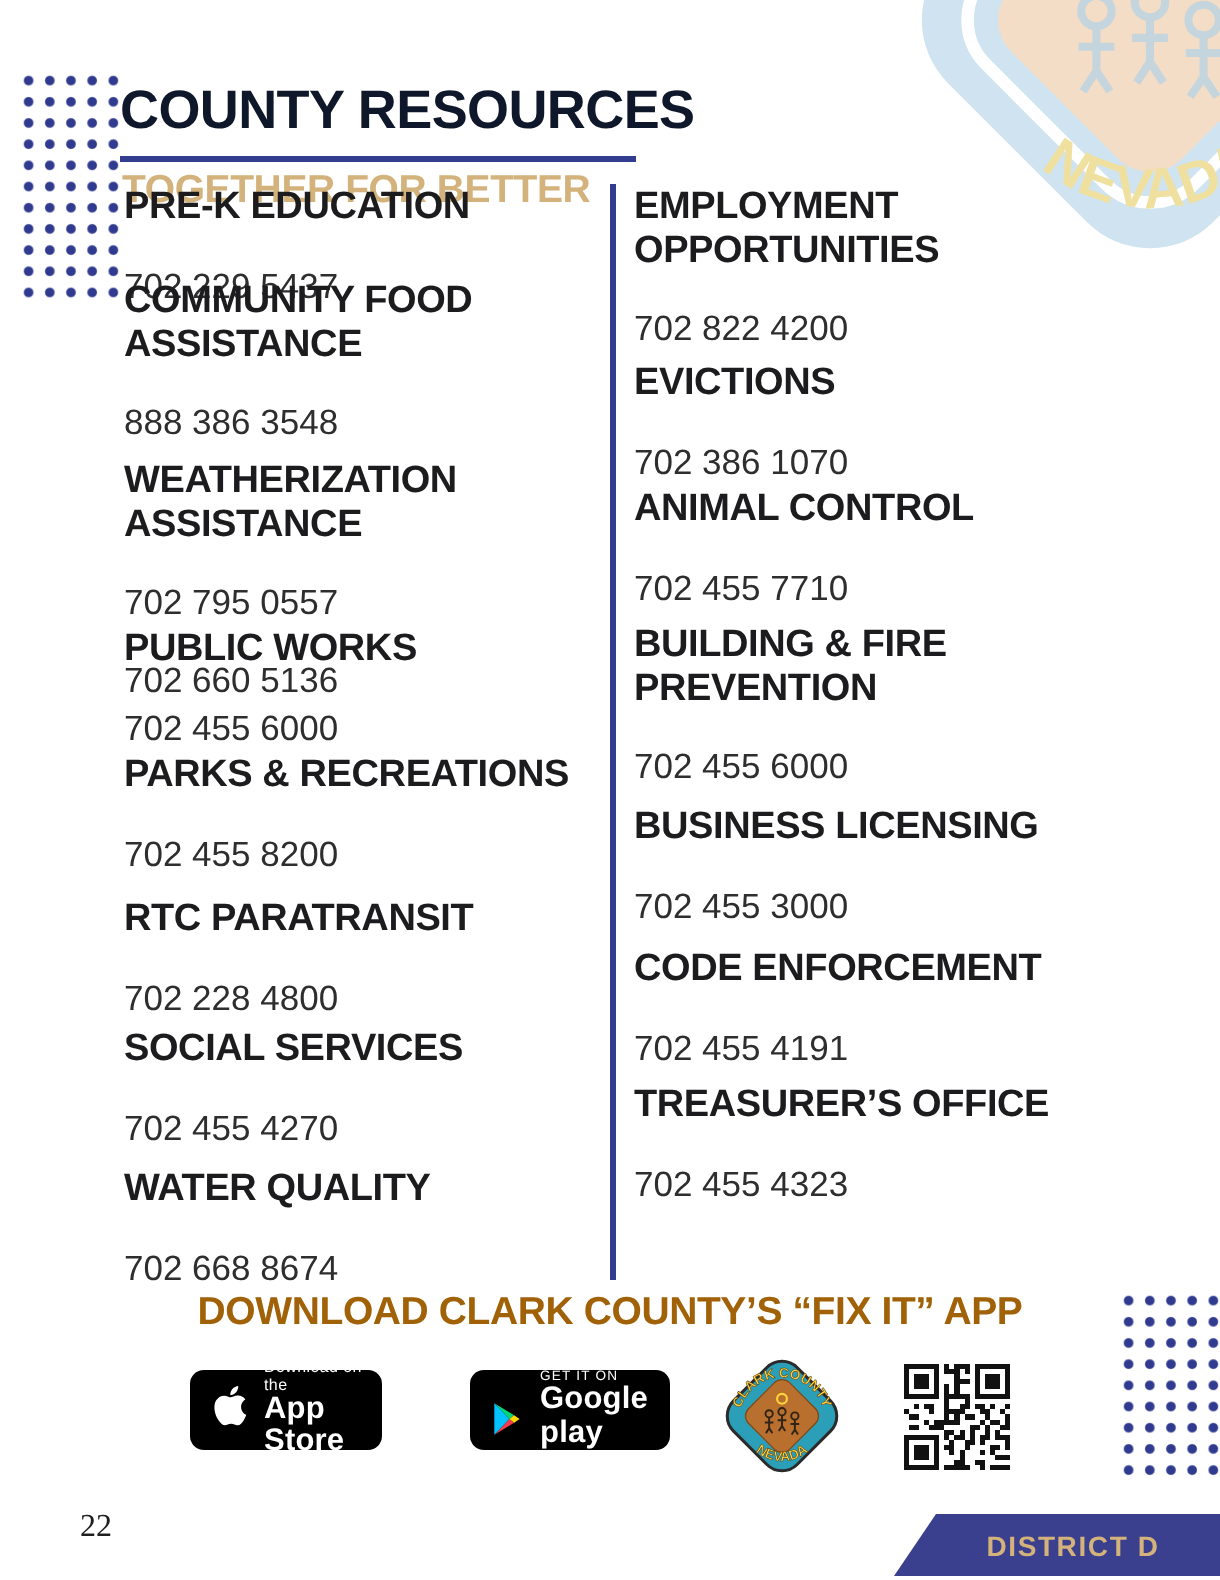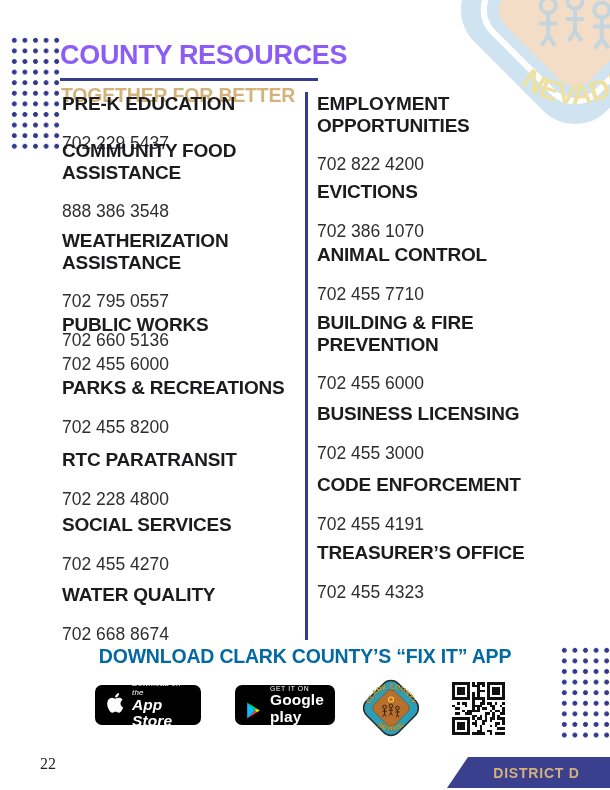--- a/index.html
+++ b/index.html
@@ -13,38 +13,38 @@
     background-image:radial-gradient(circle,#303a8f 2.1px,rgba(0,0,0,0) 2.7px);
     background-size:10.6px 10.6px;background-position:2px 2px;
   }
   #dots-tl{left:7px;top:33px;width:54px;height:117px;}
   #dots-br{left:557px;top:643px;width:53px;height:97px;}
 
   
   #watermark{left:450px;top:-115px;width:250px;height:250px;pointer-events:none;z-index:0;}
 
   
-  #page-title{left:60px;top:40px;font-size:27px;font-weight:800;color:#8b5cf6;letter-spacing:-0.3px;z-index:2;}
+  #page-title{left:60px;top:40px;font-size:27px;font-weight:800;color:#0f172a;letter-spacing:-0.3px;z-index:2;}
   #title-underline{left:60px;top:78px;width:258px;height:3px;background:#333d8f;z-index:2;}
   #page-subtitle{left:61px;top:84px;font-size:19.5px;font-weight:800;color:#d3b27b;letter-spacing:-0.2px;z-index:2;}
 
   
   #column-divider{left:305px;top:92px;width:3px;height:548px;background:#333d8f;z-index:1;}
   .entry{position:absolute;width:228px;z-index:2;}
   .entry.left{left:62px;}
   .entry.right{left:317px;width:220px;}
   .rname{font-size:19px;font-weight:700;color:#1c1c1e;line-height:21.5px;letter-spacing:-0.2px;}
   .rphone{font-size:17.5px;font-weight:400;color:#2e2e2e;line-height:21px;margin-top:18px;}
 
   
-  #footer-heading{left:0;top:645px;width:610px;text-align:center;font-size:19.5px;font-weight:800;color:#0369a1;letter-spacing:-0.2px;z-index:2;}
+  #footer-heading{left:0;top:645px;width:610px;text-align:center;font-size:19.5px;font-weight:800;color:#a16207;letter-spacing:-0.2px;z-index:2;}
 
   .store-badge{position:absolute;top:685px;height:40px;background:#000;border-radius:7px;color:#fff;
     display:flex;align-items:center;padding:0 9px;box-sizing:border-box;gap:7px;z-index:2;}
-  #badge-appstore{left:95px;width:106px;font-style:italic;}
+  #badge-appstore{left:95px;width:96px;}
   #badge-gplay{left:235px;width:100px;align-items:flex-end;}
   .badge-text{display:flex;flex-direction:column;line-height:1.05;}
   .badge-line1{font-size:8px;letter-spacing:0.2px;}
   #badge-gplay .badge-line1{font-size:6.8px;text-transform:uppercase;letter-spacing:0.6px;}
   .badge-line2{font-size:15.5px;font-weight:600;letter-spacing:0.1px;}
 
   #county-logo{left:361px;top:678px;width:60px;height:60px;z-index:2;}
   #qr-code{left:452px;top:682px;width:53px;height:53px;z-index:2;}
 
   #page-number{left:40px;top:755px;font-family:"Liberation Serif",serif;font-size:16px;color:#1f1f1f;z-index:2;}

